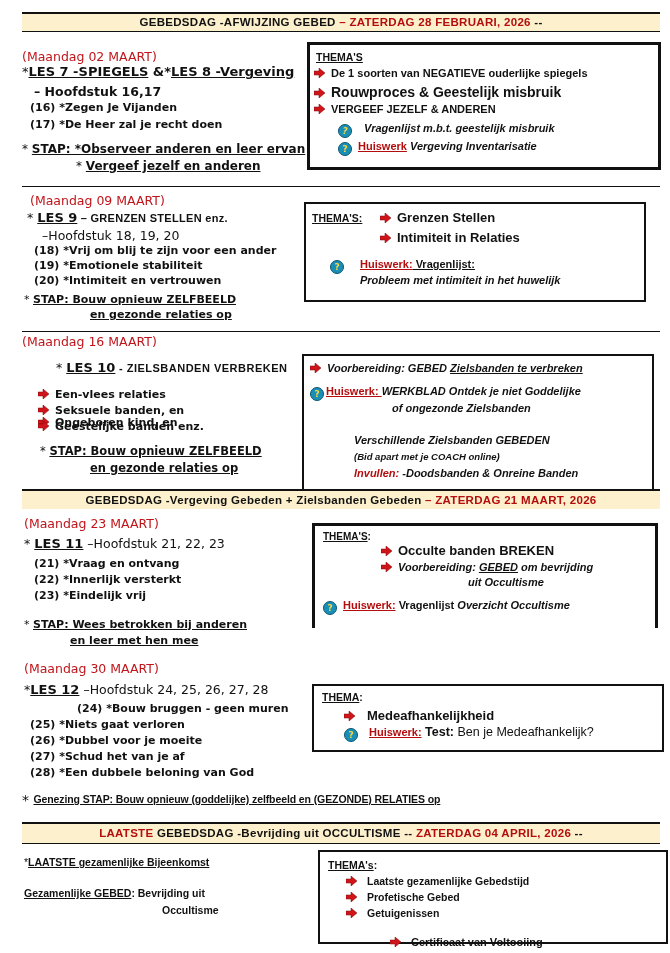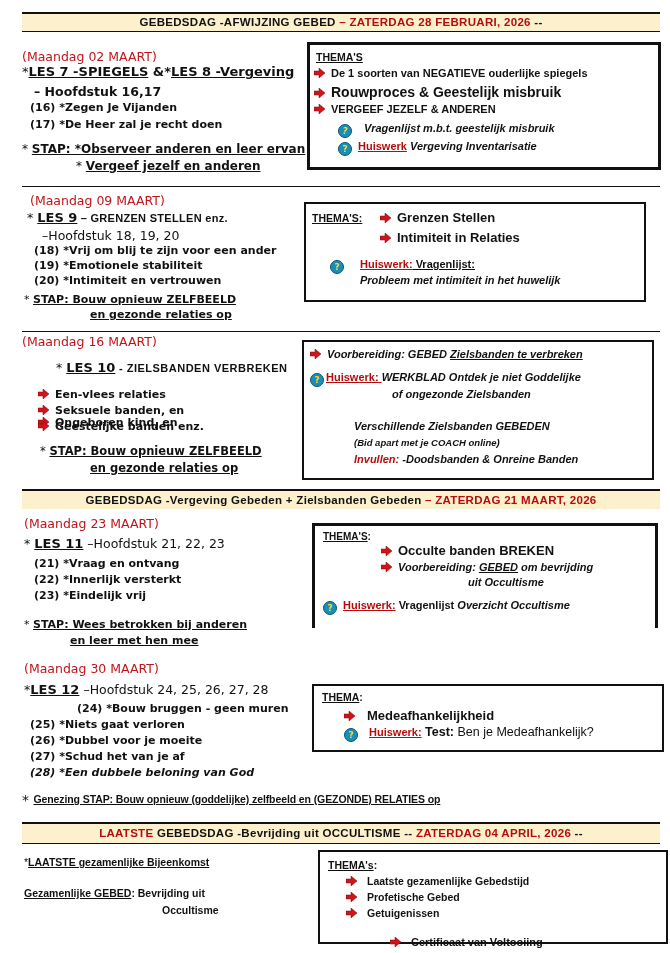--- a/index.html
+++ b/index.html
@@ -96,21 +96,21 @@
     </svg><span>Een-vlees relaties</span></div>
 <div class="txt" style="left:38px;top:404px;"><svg class="arr">
       <use href="#arrowsym"></use>
     </svg><span>Seksuele banden, en</span></div>
 <div class="txt" style="left:38px;top:420px;"><svg class="arr">
       <use href="#arrowsym"></use>
     </svg><span>Geestelijke banden enz.</span></div>
 <div class="txt" style="left:40px;top:444px;font-size:11.5px;"><span style="font-weight:normal">* </span><span class="u">STAP: Bouw opnieuw ZELFBEELD</span></div>
 <div class="txt" style="left:90px;top:461px;font-size:11.5px;"><span class="u">en gezonde relaties op</span></div>
 
-<div class="box" style="left:302px;top:340px;width:348px;height:136px;">
+<div class="box" style="left:302px;top:354px;width:348px;height:136px;">
   <div class="abs lib it" style="left:6px;top:6px;font-size:11px;white-space:nowrap;"><svg class="arr">
         <use href="#arrowsym"></use>
       </svg><span>Voorbereiding: GEBED </span><span class="u">Zielsbanden te verbreken</span></div>
   <div class="abs lib" style="left:6px;top:29px;font-size:11px;white-space:nowrap;"><span class="q" style="margin-right:2px">?</span><span class="hw">Huiswerk: </span><span class="it">WERKBLAD Ontdek je niet Goddelijke</span></div>
   <div class="abs lib it" style="left:88px;top:46px;font-size:11px;white-space:nowrap;">of ongezonde Zielsbanden</div>
   <div class="abs lib it" style="left:50px;top:78px;font-size:11px;white-space:nowrap;">Verschillende Zielsbanden GEBEDEN</div>
   <div class="abs lib it" style="left:50px;top:95px;font-size:9.5px;white-space:nowrap;">(Bid apart met je COACH online)</div>
   <div class="abs lib it" style="left:50px;top:111px;font-size:11px;white-space:nowrap;"><span class="red">Invullen:</span><span> -Doodsbanden &amp; Onreine Banden</span></div>
 </div>
 
@@ -138,21 +138,21 @@
   <div class="abs lib it" style="left:153px;top:50px;font-size:11px;white-space:nowrap;">uit Occultisme</div>
   <div class="abs lib" style="left:8px;top:73px;font-size:11px;white-space:nowrap;"><span class="q">?</span><span class="hw">Huiswerk:</span><span> Vragenlijst </span><span class="it">Overzicht Occultisme</span></div>
 </div>
 
 <div class="day" style="left:24px;top:661px;">(Maandag 30 MAART)</div>
 <div class="txt" style="left:24px;top:682px;font-size:12.5px;font-weight:normal;"><span>*</span><span class="u" style="font-weight:bold;font-size:13px">LES 12</span><span> –Hoofdstuk 24, 25, 26, 27, 28</span></div>
 <div class="txt" style="left:30px;top:702px;margin-left:47px;">(24) *Bouw bruggen - geen muren</div>
 <div class="txt" style="left:30px;top:718px;">(25) *Niets gaat verloren</div>
 <div class="txt" style="left:30px;top:734px;">(26) *Dubbel voor je moeite</div>
 <div class="txt" style="left:30px;top:750px;">(27) *Schud het van je af</div>
-<div class="txt" style="left:30px;top:766px;font-style:italic;">(28) *Een dubbele beloning van God</div>
+<div class="txt" style="left:30px;top:766px;">(28) *Een dubbele beloning van God</div>
 <div class="txt" style="left:22px;top:792px;font-size:10.5px;"><span style="font-weight:normal;font-size:14px;vertical-align:-2px">* </span><span class="u" style="font-family:'Liberation Sans',sans-serif;letter-spacing:-0.1px">Genezing STAP: Bouw opnieuw (goddelijke) zelfbeeld en (GEZONDE) RELATIES op</span></div>
 
 <div class="box" style="left:312px;top:684px;width:348px;height:64px;">
   <div class="abs thema" style="left:8px;top:5px;"><span>THEMA</span><span style="text-decoration:none;display:inline-block">:</span></div>
   <div class="abs lib" style="left:30px;top:22px;font-size:13px;white-space:nowrap;"><svg class="arr" style="margin-right:12px">
         <use href="#arrowsym"></use>
       </svg><span>Medeafhankelijkheid</span></div>
   <div class="abs" style="left:30px;top:39px;font-size:12.5px;white-space:nowrap;font-family:'Liberation Sans',sans-serif;"><span class="q" style="margin-right:11px">?</span><span class="hw lib" style="font-size:11px">Huiswerk:</span><span class="lib"> Test:</span><span> Ben je Medeafhankelijk?</span></div>
 </div>
 

